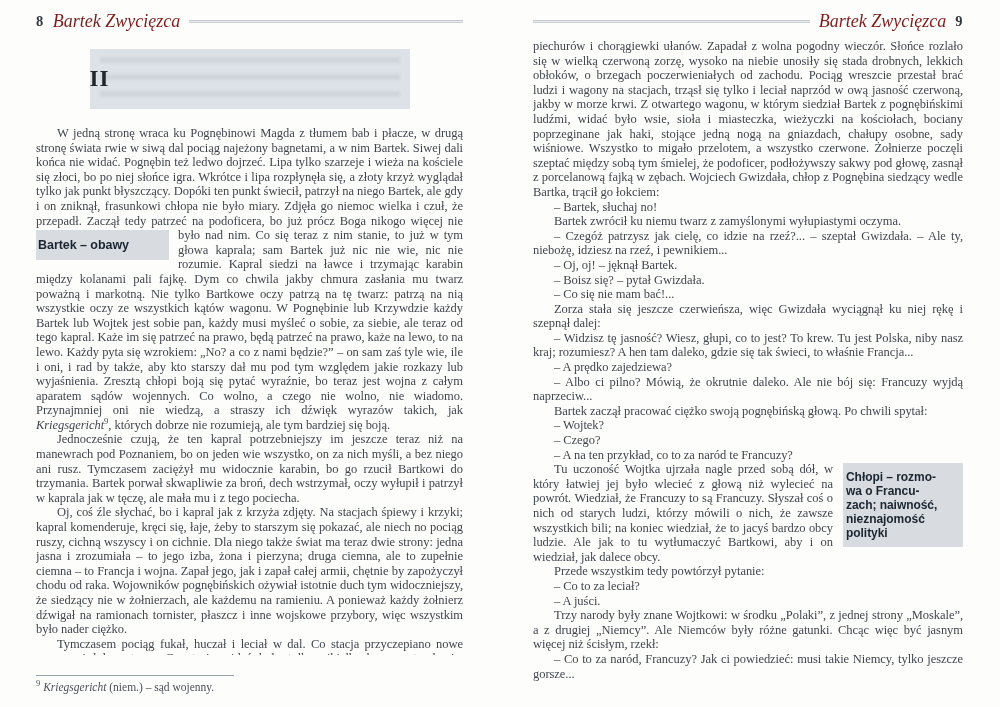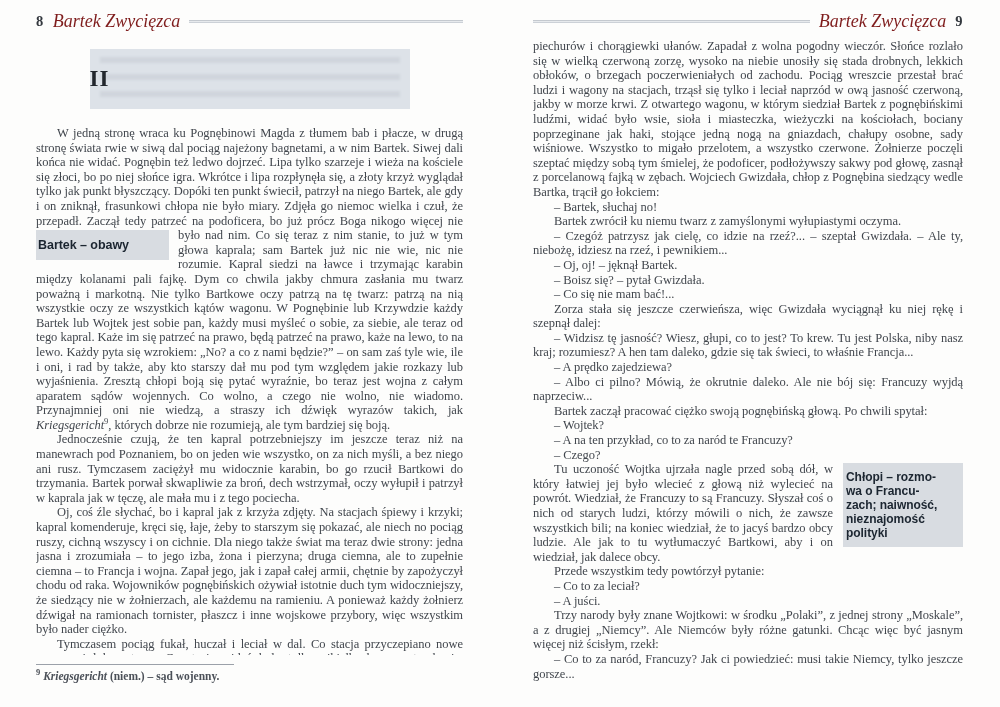--- a/index.html
+++ b/index.html
@@ -35,21 +35,21 @@
   .term-i{font-style:italic;}
   sup.fnref{font-size:8.5px;vertical-align:super;line-height:0;}
 
   .note-box{background:#d8dce1;color:#1b2530;font-family:"Liberation Sans",sans-serif;
     font-weight:bold;box-sizing:border-box;}
   .note-left{float:left;width:133px;padding:8px 2px 7px;margin:2px 9px 1px 0;
     font-size:12.5px;line-height:15px;text-indent:0;}
   .note-right{float:right;width:120px;padding:7px 3px;margin:1px 0 4px 10px;
     font-size:12px;line-height:14px;white-space:pre-line;text-indent:0;}
 
-  .footnote{margin-top:9px;font-size:11.5px;color:#4b5058;font-weight:bold;}
+  .footnote{margin-top:20px;font-size:11.5px;color:#4b5058;}
   .fn-rule{width:198px;height:1px;background:#9ba1a9;margin-bottom:5px;}
 </style>
 </head>
 <body>
 
 <div>
 
   <div class="page page-left">
     <div class="pg-header">
       <span class="pg-num">8</span>
@@ -93,22 +93,22 @@
       <p class="indent">– Czegóż patrzysz jak cielę, co idzie na rzeź?... – szeptał Gwizdała. – Ale ty, niebożę, idziesz na rzeź, i pewnikiem...</p>
       <p class="indent">– Oj, oj! – jęknął Bartek.</p>
       <p class="indent">– Boisz się? – pytał Gwizdała.</p>
       <p class="indent">– Co się nie mam bać!...</p>
       <p class="indent">Zorza stała się jeszcze czerwieńsza, więc Gwizdała wyciągnął ku niej rękę i szepnął dalej:</p>
       <p class="indent">– Widzisz tę jasność? Wiesz, głupi, co to jest? To krew. Tu jest Polska, niby nasz kraj; rozumiesz? A hen tam daleko, gdzie się tak świeci, to właśnie Francja...</p>
       <p class="indent">– A prędko zajedziewa?</p>
       <p class="indent">– Albo ci pilno? Mówią, że okrutnie daleko. Ale nie bój się: Francuzy wyjdą naprzeciw...</p>
       <p class="indent">Bartek zaczął pracować ciężko swoją pognębińską głową. Po chwili spytał:</p>
       <p class="indent">– Wojtek?</p>
+      <p class="indent">– Czego?</p>
       <p class="indent">– A na ten przykład, co to za naród te Francuzy?</p>
-      <p class="indent">– Czego?</p>
       <p class="indent">
         <span class="note-box note-right">Chłopi – rozmo-
 wa o Francu-
 zach; naiwność,
 nieznajomość
 polityki</span>
         <span>Tu uczoność Wojtka ujrzała nagle przed sobą dół, w który łatwiej jej było wlecieć z głową niż wylecieć na powrót. Wiedział, że Francuzy to są Francuzy. Słyszał coś o nich od starych ludzi, którzy mówili o nich, że zawsze wszystkich bili; na koniec wiedział, że to jacyś bardzo obcy ludzie. Ale jak to tu wytłumaczyć Bartkowi, aby i on wiedział, jak dalece obcy.</span>
       </p>
       <p class="indent">Przede wszystkim tedy powtórzył pytanie:</p>
       <p class="indent">– Co to za leciał?</p>

